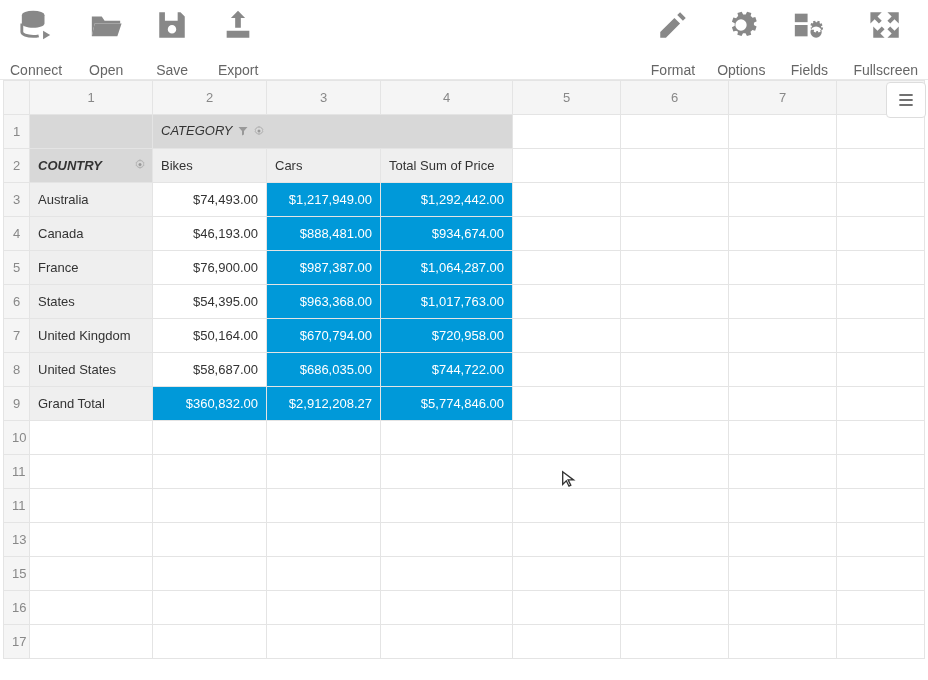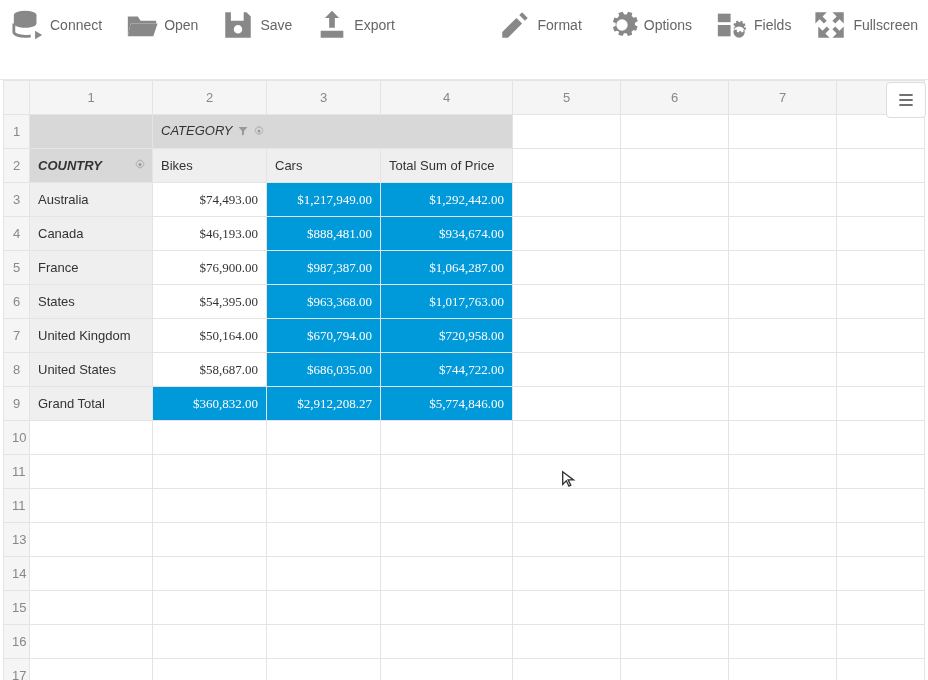--- a/index.html
+++ b/index.html
@@ -7,22 +7,22 @@
   .toolbar {
     display: flex;
     justify-content: space-between;
     align-items: flex-start;
     padding: 8px 10px 6px 10px;
     border-bottom: 1px solid #e8e8e8;
     height: 80px;
   }
   .tb-group { display: flex; gap: 22px; }
   .tb-item {
-    display: flex; flex-direction: row; align-items: center; justify-content: flex-end;
-    cursor: pointer; color: #555; gap: 4px;
+    display: flex; flex-direction: column; align-items: center; justify-content: flex-end;
+    cursor: pointer; color: #555; gap: 20px;
     min-width: 44px;
   }
   .tb-item .icon { width: 36px; height: 34px; display: flex; align-items: center; justify-content: center; }
   .tb-item .icon svg { width: 100%; height: 100%; fill: #888; }
   .tb-item .lbl { font-size: 14px; color: #666; }
   .grid-wrap { position: relative; }
   table.grid {
     border-collapse: collapse;
     width: 922px;
     table-layout: fixed;
@@ -42,21 +42,21 @@
     color: #888;
     font-size: 13px;
   }
   .rownum { width: 26px; padding: 0; }
   .col0 { width: 26px; }
   .col1 { width: 123px; }
   .col-data { width: 114px; }
   .col-total { width: 132px; }
   .hdr-area { background: #d8d8d8; font-weight: bold; color: #333; font-style: italic; }
   .hdr-row { background: #efefef; }
-  .num { text-align: right !important; font-family: Liberation Serif, serif; }
+  .num { text-align: right !important; }
   .hl { background: #0099d9; color: #fff; font-weight: bold; }
   .gtrow td { font-weight: bold; }
   .cat-cell { position: relative; }
   .cat-icons { display:inline-flex; gap:4px; margin-left:4px; vertical-align:middle; }
   .cat-icons svg { width:12px; height:12px; fill:#999; }
   .gear-right { position:absolute; right:6px; top:50%; transform:translateY(-50%); }
   .gear-right svg { width:12px; height:12px; fill:#999;}
   .menu-btn {
     position: absolute;
     top: 2px; right: 2px;
@@ -335,31 +335,20 @@
           <td></td>
           <td></td>
           <td></td>
           <td></td>
           <td></td>
           <td></td>
           <td></td>
           <td></td>
         </tr>
         <tr>
-          <td class="rownum">14</td>
-          <td></td>
-          <td></td>
-          <td></td>
-          <td></td>
-          <td></td>
-          <td></td>
-          <td></td>
-          <td></td>
-        </tr>
-        <tr>
           <td class="rownum">15</td>
           <td></td>
           <td></td>
           <td></td>
           <td></td>
           <td></td>
           <td></td>
           <td></td>
           <td></td>
         </tr>

